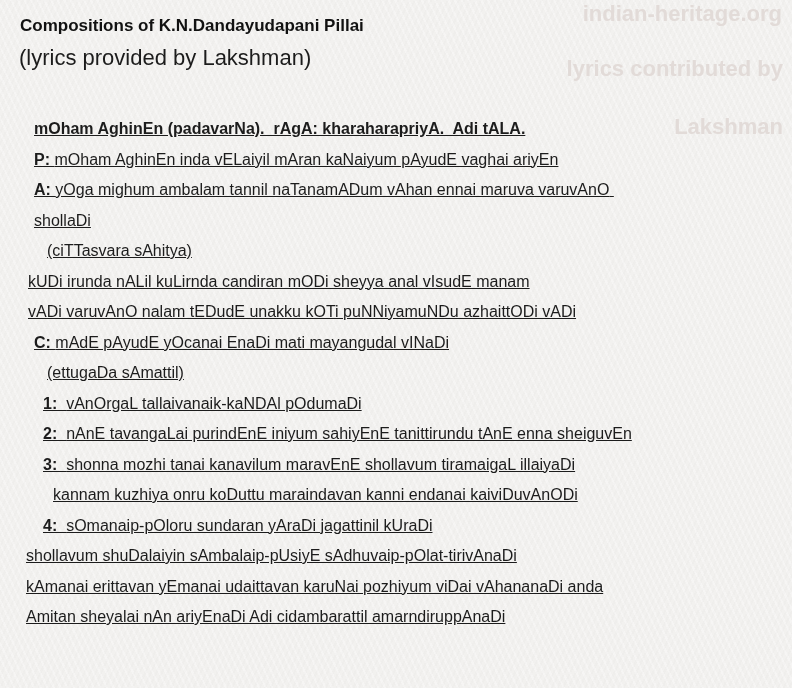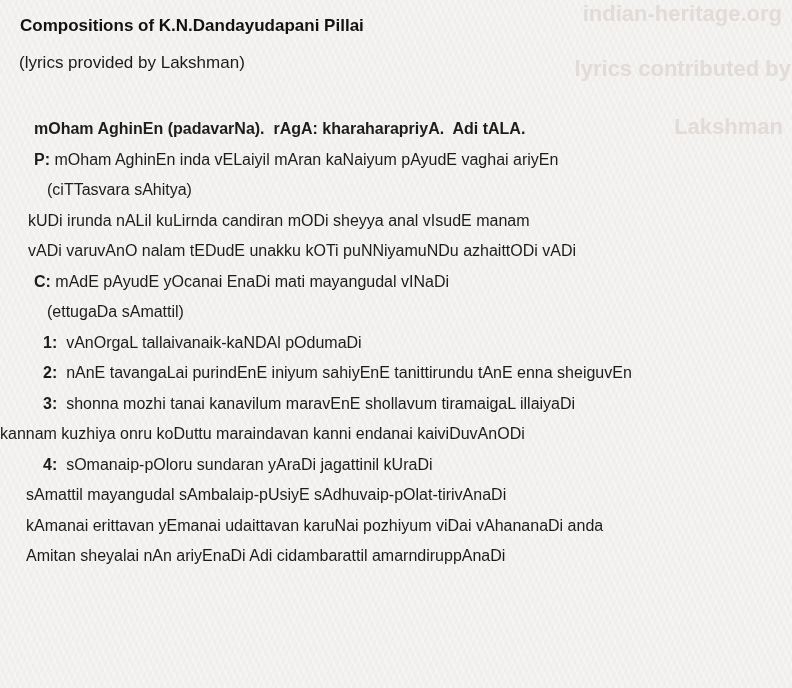--- a/index.html
+++ b/index.html
@@ -17,66 +17,66 @@
       repeating-linear-gradient(65deg, rgba(255,255,255,0.30) 0 2px, transparent 2px 6px);
     color: #1c1c1c;
   }
   .doc-title {
     position: absolute; left: 20px; top: 16px;
     font-size: 17px; font-weight: bold; color: #111;
     white-space: pre-wrap;
   }
   .doc-subtitle {
     position: absolute; left: 19px; top: 45px;
-    font-size: 17px; font-weight: normal; color: #1c1c1c;
+    font-size: 22px; font-weight: normal; color: #1c1c1c;
     white-space: pre-wrap;
-    margin-top: 8px;
   }
   .watermark {
     position: absolute;
     font-weight: bold;
     font-size: 22px;
     color: #e2dbd8;
     white-space: nowrap;
     user-select: none;
   }
   .wm-site    { top: 1px;   right: 10px; text-align: right; }
-  .wm-credit1 { top: 56px;  right: 1px;  }
+  .wm-credit1 { top: 56px;  right: 9px;  }
   .wm-credit2 { top: 114px; right: 9px;  }
   .song {
     position: absolute; left: 0; top: 114px; width: 660px;
-    font-size: 16px; line-height: 30.5px;
+    font-size: 16px; line-height: 30.5px; text-decoration: underline;
   }
   .line { white-space: pre-wrap; }
   .line .lbl { font-weight: bold; }
   .heading { font-weight: bold; margin-left: 34px; }
   .ind-a { margin-left: 26px; }  
   .ind-b { margin-left: 28px; }  
   .ind-c { margin-left: 34px; }  
   .ind-d { margin-left: 43px; }  
   .ind-e { margin-left: 47px; }  
-  .ind-f { }  
+  .ind-f { margin-left: 53px; }  
 </style>
 </head>
 <body>
 
 <div class="page">
 
   <div class="doc-title">Compositions of K.N.Dandayudapani Pillai</div>
   <div class="doc-subtitle">(lyrics provided by Lakshman)</div>
 
   <div class="watermark wm-site">indian-heritage.org</div>
   <div class="watermark wm-credit1">lyrics contributed by</div>
   <div class="watermark wm-credit2">Lakshman</div>
 
   <div class="song">
     <div class="line heading">mOham AghinEn (padavarNa).  rAgA: kharaharapriyA.  Adi tALA.</div>
 
     <div class="line ind-c"><span class="lbl">P: </span><span>mOham AghinEn inda vELaiyil mAran kaNaiyum pAyudE vaghai ariyEn</span></div>
 
+    <div class="line ind-c"><span class="lbl">A: </span><span>yOga mighum ambalam tannil naTanamADum vAhan ennai maruva varuvAnO shollaDi</span></div>
 
     <div class="line ind-e"><span class="lbl"></span><span>(ciTTasvara sAhitya)</span></div>
 
     <div class="line ind-b"><span class="lbl"></span><span>kUDi irunda nALil kuLirnda candiran mODi sheyya anal vIsudE manam</span></div>
 
     <div class="line ind-b"><span class="lbl"></span><span>vADi varuvAnO nalam tEDudE unakku kOTi puNNiyamuNDu azhaittODi vADi</span></div>
 
     <div class="line ind-c"><span class="lbl">C: </span><span>mAdE pAyudE yOcanai EnaDi mati mayangudal vINaDi</span></div>
 
     <div class="line ind-e"><span class="lbl"></span><span>(ettugaDa sAmattil)</span></div>
@@ -84,20 +84,20 @@
     <div class="line ind-d"><span class="lbl">1:  </span><span>vAnOrgaL tallaivanaik-kaNDAl pOdumaDi</span></div>
 
     <div class="line ind-d"><span class="lbl">2:  </span><span>nAnE tavangaLai purindEnE iniyum sahiyEnE tanittirundu tAnE enna sheiguvEn</span></div>
 
     <div class="line ind-d"><span class="lbl">3:  </span><span>shonna mozhi tanai kanavilum maravEnE shollavum tiramaigaL illaiyaDi</span></div>
 
     <div class="line ind-f"><span class="lbl"></span><span>kannam kuzhiya onru koDuttu maraindavan kanni endanai kaiviDuvAnODi</span></div>
 
     <div class="line ind-d"><span class="lbl">4:  </span><span>sOmanaip-pOloru sundaran yAraDi jagattinil kUraDi</span></div>
 
-    <div class="line ind-a"><span class="lbl"></span><span>sAmattil mayangudal sAmbalaip-pUsiyE sAdhuvaip-pOlat-tirivAnaDi</span></div>
+    <div class="line ind-a"><span class="lbl"></span><span>shollavum shuDalaiyin sAmbalaip-pUsiyE sAdhuvaip-pOlat-tirivAnaDi</span></div>
 
     <div class="line ind-a"><span class="lbl"></span><span>kAmanai erittavan yEmanai udaittavan karuNai pozhiyum viDai vAhananaDi anda</span></div>
 
     <div class="line ind-a"><span class="lbl"></span><span>Amitan sheyalai nAn ariyEnaDi Adi cidambarattil amarndiruppAnaDi</span></div>
   </div>
 
 </div>
 
 </body></html>

